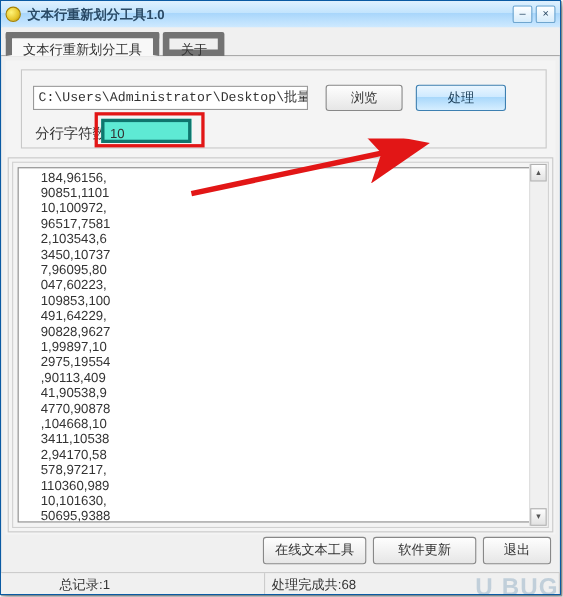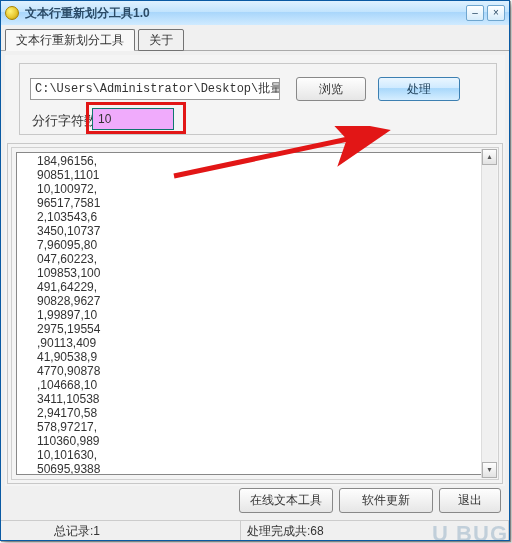--- a/index.html
+++ b/index.html
@@ -60,21 +60,21 @@
     padding-top: 3px;
     padding-left: 4px;
     border-bottom: 1px solid #aaa;
     background: #f0f0f0;
   }
   .tab {
     display: inline-block;
     height: 22px;
     line-height: 20px;
     padding: 0 10px;
-    border: 1px solid #737373;
+    border: 6px solid #737373;
     background: #f0f0f0;
     position: relative;
     top: 1px;
     border-radius: 2px 2px 0 0;
   }
   .tab.active {
     background: #f8f8f8;
     border-bottom: 1px solid #f8f8f8;
   }
   .pane {
@@ -124,22 +124,22 @@
   }
   .label-split {
     position: absolute;
     left: 12px; top: 48px;
     font-size: 13px;
   }
   .count-input {
     position: absolute;
     left: 72px; top: 44px;
     width: 82px; height: 22px;
-    border: 1px solid #0f766e;
-    background: #f0abfc;
+    border: 3px solid #0f766e;
+    background: #5eead4;
     font-size: 12px;
     padding: 0 5px;
     line-height: 20px;
   }
   .red-box {
     position: absolute;
     left: 66px; top: 38px;
     width: 100px; height: 32px;
     border: 3px solid #e21616;
     pointer-events: none;

